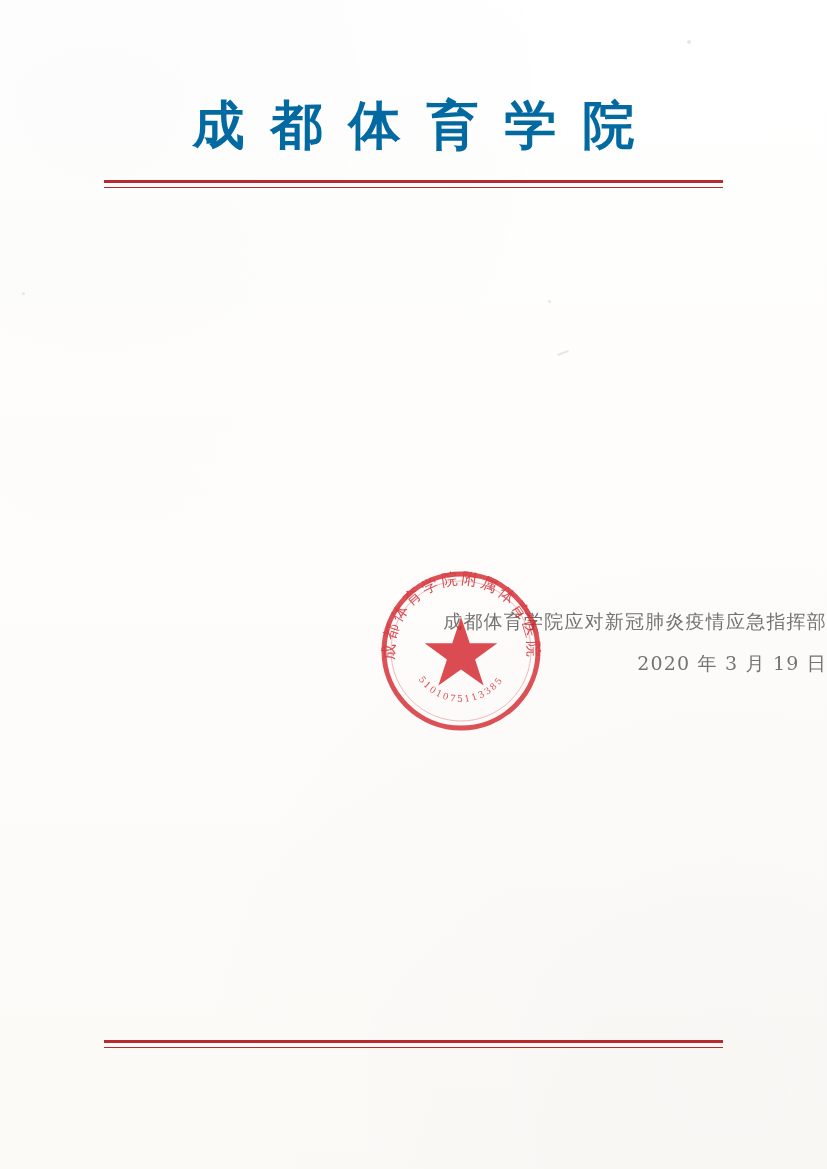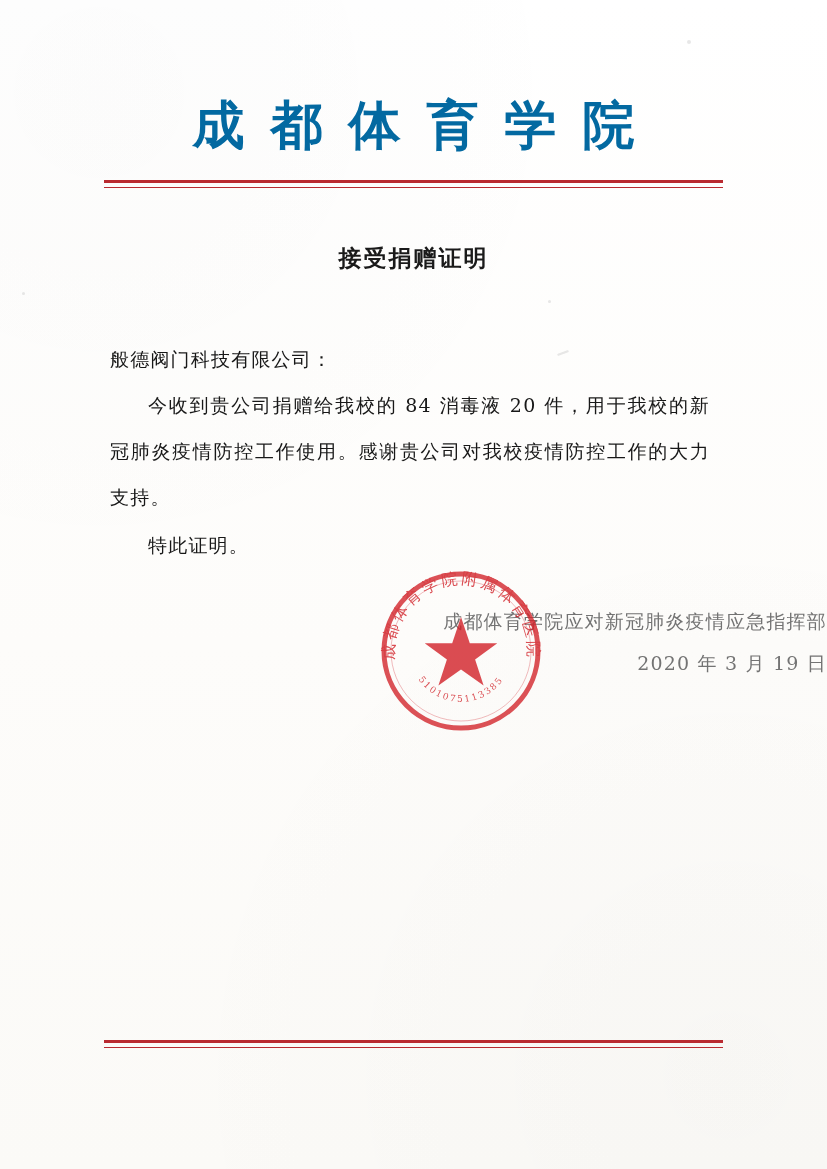--- a/index.html
+++ b/index.html
@@ -144,27 +144,21 @@
 
   <div class="letterhead">
     <div class="letterhead-title">成都体育学院</div>
   </div>
 
   <div class="rule-wrap rule-top">
     <div class="rule-thick"></div>
     <div class="rule-thin"></div>
   </div>
 
-  <div class="doc-title">接受捐赠证明</div>
 
-  <div class="body-block">
-    <p class="para salutation">般德阀门科技有限公司：</p>
-    <p class="para indent">今收到贵公司捐赠给我校的 84 消毒液 20 件，用于我校的新冠肺炎疫情防控工作使用。感谢贵公司对我校疫情防控工作的大力支持。</p>
-    <p class="para closing">特此证明。</p>
-  </div>
 
   <div class="signature-block">
     <div class="sig-line sig-org">成都体育学院应对新冠肺炎疫情应急指挥部</div>
     <div class="sig-line sig-date">2020 年 3 月 19 日</div>
   </div>
 
   <div class="seal">
     <svg width="182" height="182" viewBox="0 0 182 182" xmlns="http://www.w3.org/2000/svg">
       <defs>
         <path id="sealTopArc" d="M 24 91 A 67 67 0 0 1 158 91"></path>

